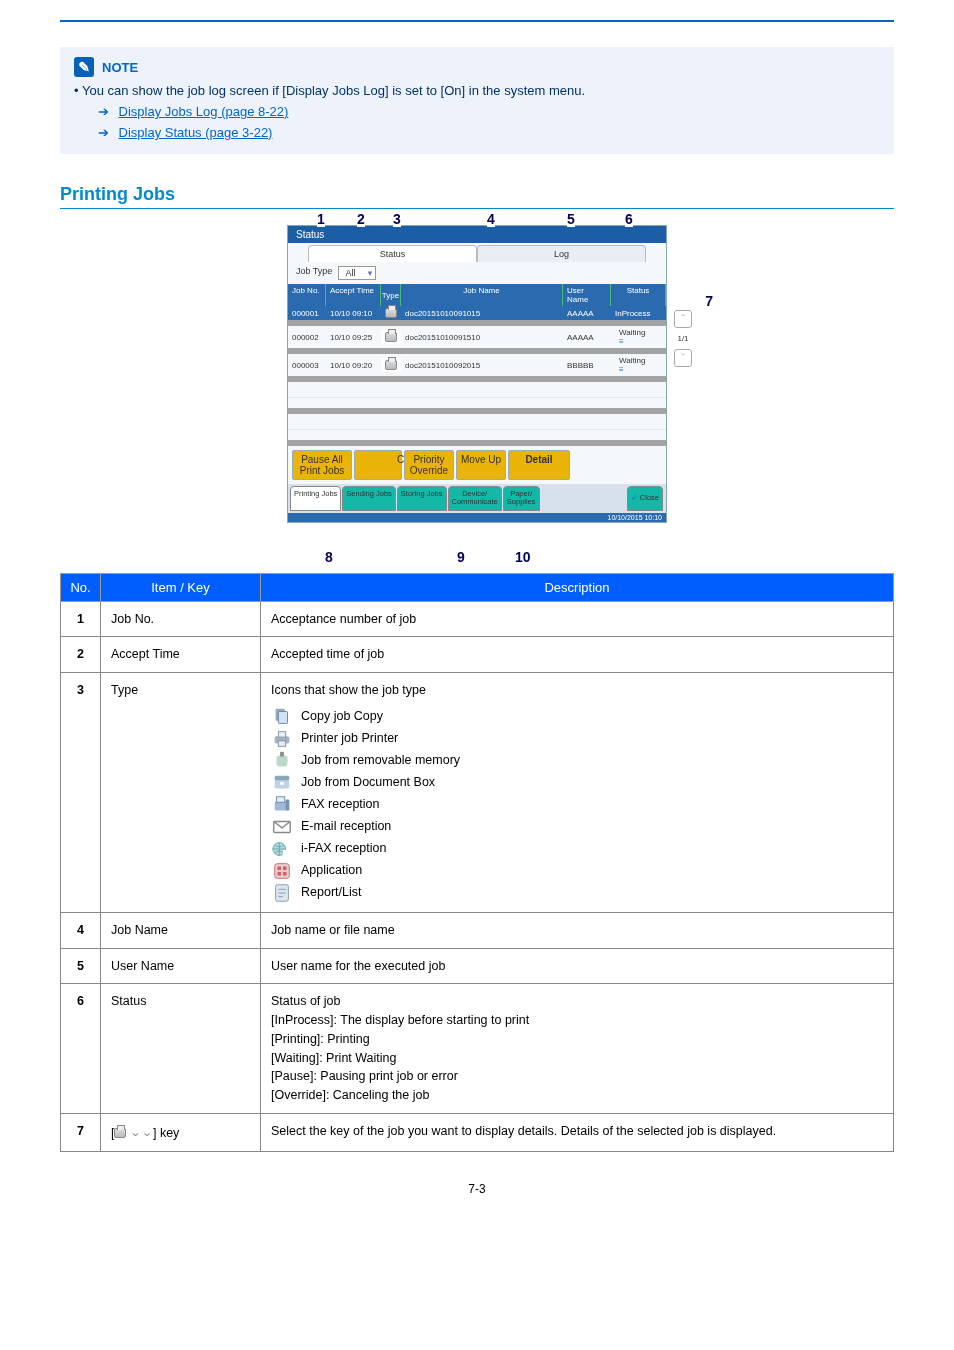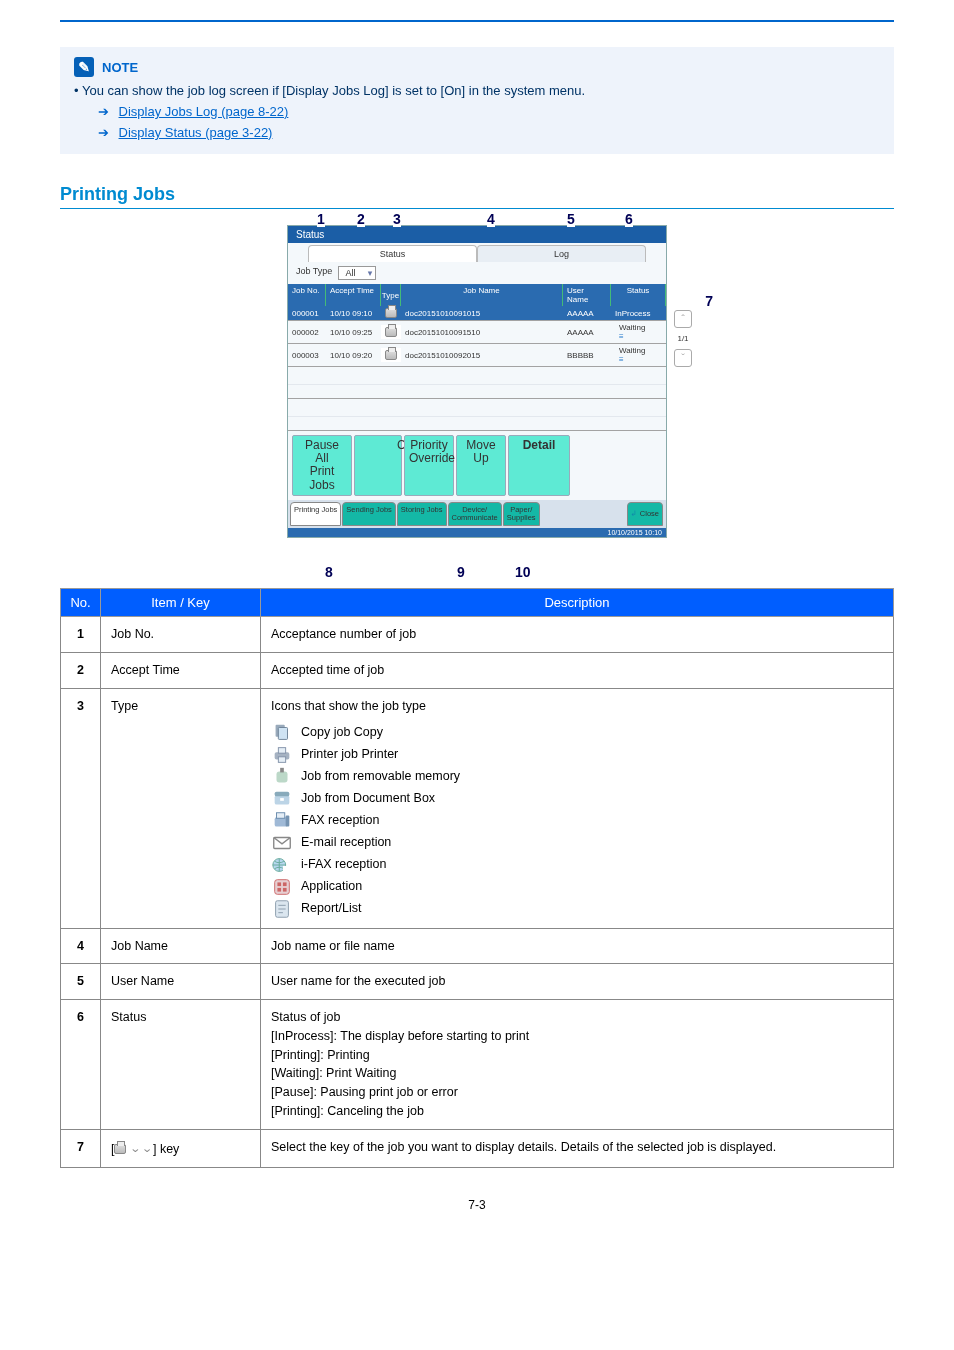--- a/index.html
+++ b/index.html
@@ -19,32 +19,32 @@
   .sc-title { background:#1b5ea6;color:#fff;padding:3px 8px;font-size:10px;}
   .sc-tabs-top { display:flex; padding:2px 20px 0 20px;}
   .sc-tabs-top div { flex:1; text-align:center; border:1px solid #bbb; border-bottom:none; border-radius:4px 4px 0 0; padding:3px; background:#e8eef4;}
   .sc-tabs-top div.act { background:#fff;}
   .sc-row { display:flex; align-items:flex-start; padding:4px 8px; }
   .sc-row label { margin-right:6px;}
   .sc-row .sel { border:1px solid #999; background:#fff; padding:1px 20px 1px 6px; position:relative; font-size:9px;}
   .sc-row .sel:after{content:"▾";position:absolute;right:3px;color:#67a;}
   .sc-head { display:flex; background:#2a6bb0; color:#fff;}
   .sc-head span { padding:2px 4px; border-right:1px solid #4b7; font-size:8px;}
-  .sc-body .srow { display:flex; border-bottom:1px solid #a3a3a3; align-items:center;}
+  .sc-body .srow { display:flex; border-bottom:6px solid #a3a3a3; align-items:center;}
   .sc-body .srow span { padding:2px 4px; font-size:8px; }
   .c-jn{width:38px;} .c-at{width:55px;} .c-ty{width:20px;display:inline-flex;align-items:center;justify-content:center;background:#fff;} .c-nm{flex:1;} .c-un{width:48px;} .c-st{width:55px;}
   .srow.hi { background:#2a6bb0; color:#fff;}
   .srow.hi .c-ty{background:#2a6bb0;}
   .sc-empty { height:32px; display:flex;}
   .sc-empty span{border-bottom:1px solid #e3e8ee;}
   .sc-side { position:absolute; right:-28px; top:82px; display:flex; flex-direction:column; align-items:center;}
   .sc-side .pg{font-size:8px; margin:4px 0;}
   .sc-side .ab{width:18px;height:18px;border:1px solid #aaa;border-radius:3px;display:flex;align-items:center;justify-content:center;color:#aaa;margin:2px;font-size:11px;}
   .sc-btns { display:flex; padding:4px;}
-  .sc-btns div { border:1px solid #9ab; padding:3px 4px; margin-right:2px; font-size:12px; text-align:center; background:#5eead4; line-height:1.1; border-radius:2px;}
+  .sc-btns div { border:1px solid #9ab; padding:3px 4px; margin-right:2px; font-size:10px; text-align:center; background:#eab308; line-height:1.1; border-radius:2px;}
   .sc-bottom { display:flex; background:#d7e1ec; padding:2px;}
   .sc-bottom div { border:1px solid #888; padding:3px 3px; margin-right:1px; font-size:7.5px; text-align:center; background:#14b8a6; border-radius:4px 4px 0 0; line-height:1.1;}
   .sc-bottom div.act{background:#fff;}
   .sc-close { background:#dfe6ee; border:1px solid #999; padding:2px 4px; font-size:8px; margin-left:auto; border-radius:3px; display:flex;align-items:center;}
   .sc-close:before{content:"↲"; color:#18a; margin-right:3px;}
   .callout { position:absolute; font-weight:bold; color:#005; font-size:14px; background:#fff;}
   .desc-table { width: 100%; border-collapse: collapse; margin-top: 20px; }
   .desc-table th { background:#005eff; color:#fff; font-weight: normal; padding:6px 8px; font-size:13px; border:1px solid #999; text-align:center;}
   .desc-table td { border:1px solid #888; padding:8px 10px; vertical-align: top; font-size:12.5px; line-height:1.5;}
   .desc-table td.num { width:40px; font-weight:bold; text-align:center;}
@@ -272,21 +272,21 @@
       </tr>
       <tr>
         <td class="num">6</td>
         <td class="item">Status</td>
         <td>
           <div>Status of job</div>
           <div>[InProcess]: The display before starting to print</div>
           <div>[Printing]: Printing</div>
           <div>[Waiting]: Print Waiting</div>
           <div>[Pause]: Pausing print job or error</div>
-          <div>[Printing]: Canceling the job</div>
+          <div>[Override]: Canceling the job</div>
         </td>
       </tr>
       <tr>
         <td class="num">7</td>
         <td class="item">
           [<span class="mini-printer" style="vertical-align:middle;"></span><span class="dbl-chev">⌄⌄</span>] <span>key</span>
         </td>
         <td>Select the key of the job you want to display details. Details of the selected job is displayed.</td>
       </tr>
     </tbody>

